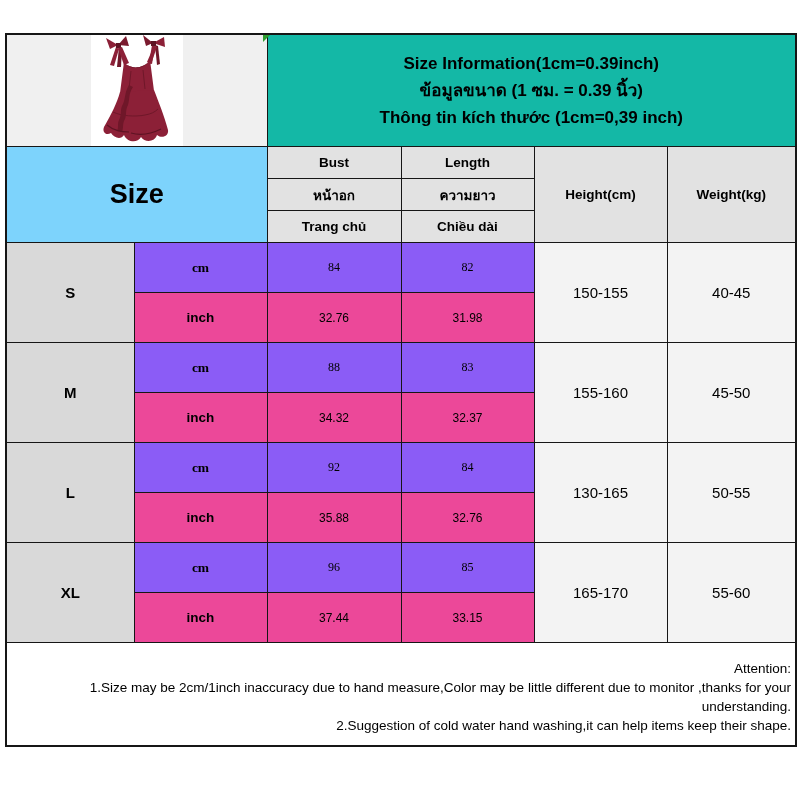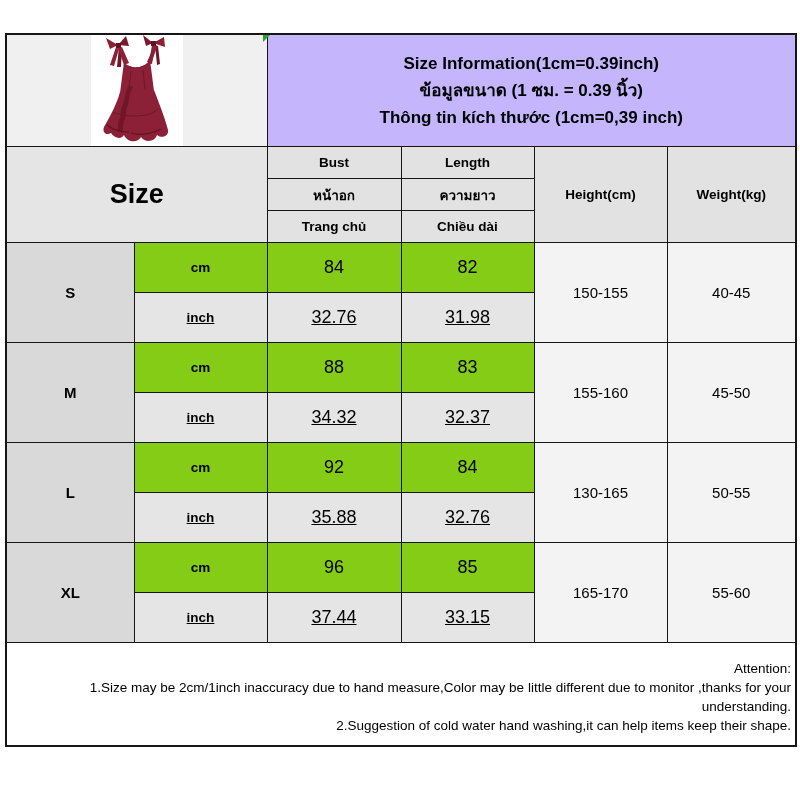--- a/index.html
+++ b/index.html
@@ -25,30 +25,30 @@
     padding:0;
     overflow:hidden;
   }
   
   .h-img{height:111px;}
   .h-hdr{height:32px;}
   .h-data{height:50px;}
   .h-attn{height:102px;}
   
   .cell-img{background:#f0f0f0;}
-  .cell-info{background:#c4b5fd;margin-left:8px;}
-  .cell-size{background:#e5e5e5;}
+  .cell-info{background:#14b8a6;margin-left:8px;}
+  .cell-size{background:#7dd3fc;}
   .cell-hdr{background:#e2e2e2;font-weight:bold;font-size:13.5px;margin-left:32px;}
   .cell-letter{background:#d9d9d9;font-weight:bold;font-size:15px;}
-  .cell-cm{background:#84cc16;}
-  .cell-inch{background:#e5e5e5;text-decoration:underline;}
+  .cell-cm{background:#8b5cf6;font-family:Liberation Serif, serif;}
+  .cell-inch{background:#ec4899;}
   .cell-hw{background:#f3f3f3;font-size:15px;}
   .cell-attn{background:#ffffff;vertical-align:top;}
   .cell-unit{font-weight:bold;font-size:13.5px;}
-  .cell-val{font-size:18px;}
+  .cell-val{font-size:12px;}
   
   .info-line{font-weight:bold;font-size:17px;line-height:27px;}
   .size-title{font-weight:bold;font-size:27px;}
   
   .attn-inner{padding:5px 4px 0 4px;font-size:13.5px;line-height:19px;text-align:right;}
   
   .imgwrap{
     width:92px;height:111px;margin:0 auto;background:#ffffff;
     display:flex;align-items:center;justify-content:center;
   }

